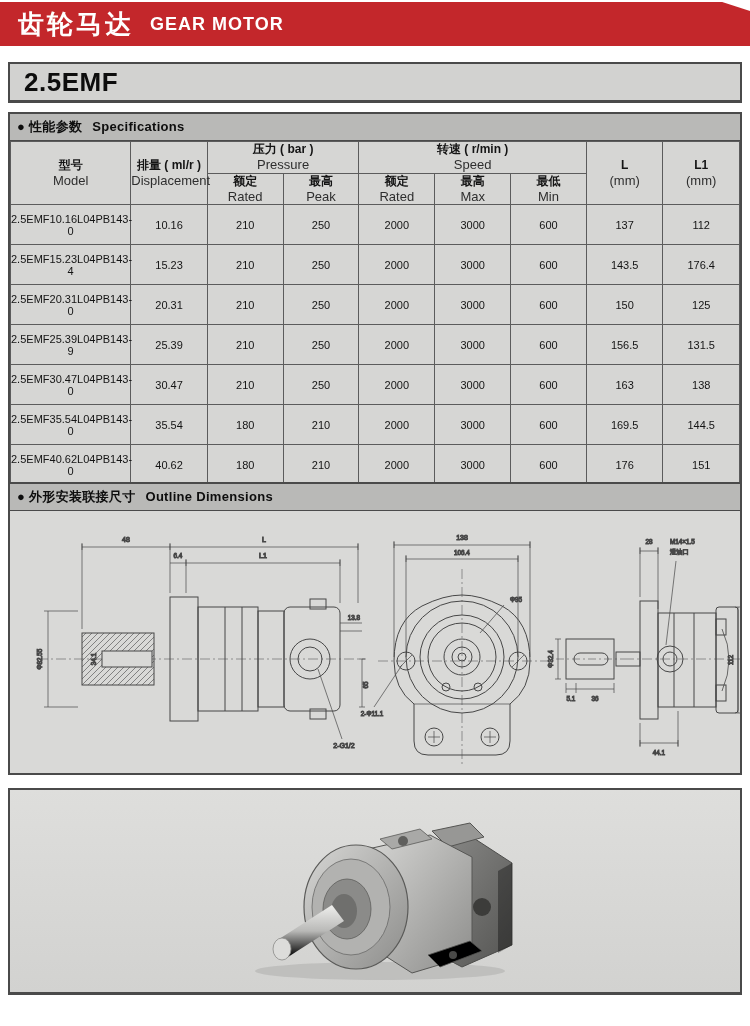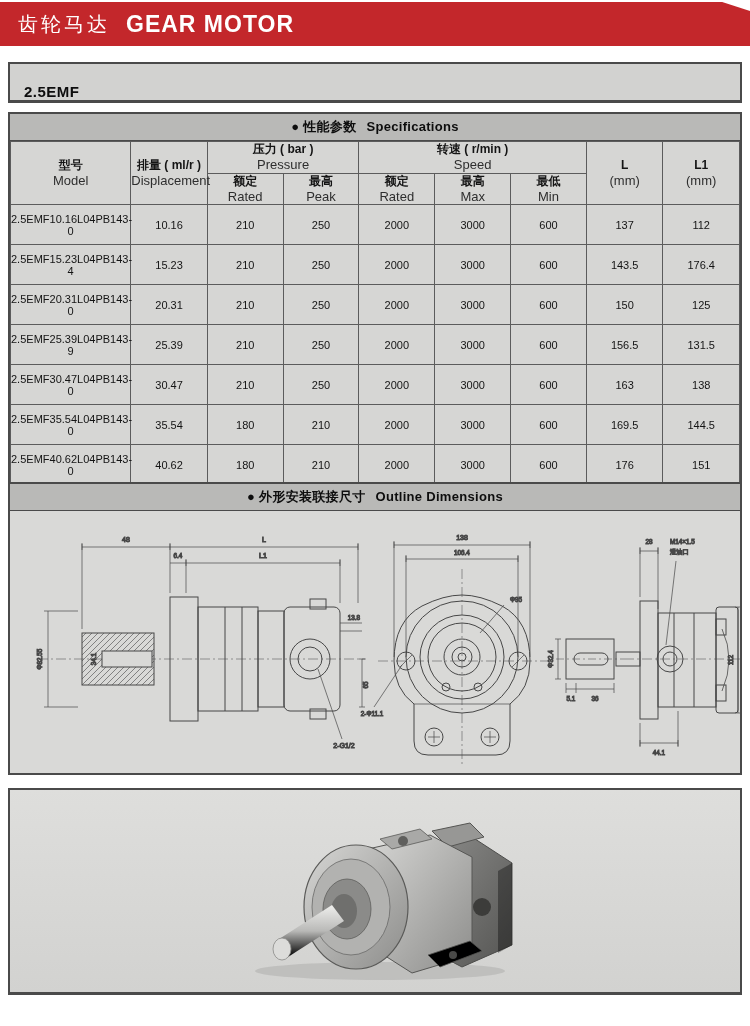--- a/index.html
+++ b/index.html
@@ -5,37 +5,37 @@
   html,body{margin:0;padding:0;}
   body{
     width:750px;height:1026px;position:relative;background:#ffffff;
     font-family:"Liberation Sans","DejaVu Sans",sans-serif;color:#1c1c1c;
   }
   
   .topbar{
     position:absolute;top:2px;left:0;right:0;height:44px;background:#c3272b;
     color:#fff;display:flex;align-items:center;padding-left:18px;box-sizing:border-box;
   }
-  .topbar .zh{font-size:20px;font-weight:normal;letter-spacing:3px;}
-  .topbar .en{font-size:23px;font-weight:bold;margin-left:16px;letter-spacing:1px;}
+  .topbar .zh{font-size:26px;font-weight:bold;letter-spacing:3px;}
+  .topbar .en{font-size:18px;font-weight:bold;margin-left:16px;letter-spacing:1px;}
   .corner-notch{
     position:absolute;top:0;right:0;width:0;height:0;
     border-top:11px solid #ffffff;border-left:34px solid transparent;
   }
   
   .series-bar{
     position:absolute;top:62px;left:8px;right:8px;height:36px;
     background:#d2d2d0;border:2px solid #4a4a4a;border-bottom-width:3px;
-    display:flex;align-items:flex-end;padding-left:14px;
-    font-size:15px;font-weight:bold;color:#0d0d0d;letter-spacing:.5px;
+    display:flex;align-items:center;padding-left:14px;
+    font-size:26px;font-weight:bold;color:#0d0d0d;letter-spacing:.5px;
   }
   
   .section{position:absolute;left:8px;right:8px;border:2px solid #4a4a4a;background:#d6d6d4;box-sizing:border-box;}
   .section-header{
-    background:#b9b9b7;border-bottom:1px solid #4a4a4a;text-align:center;
+    background:#b9b9b7;border-bottom:1px solid #4a4a4a;text-align:left;
     font-weight:bold;font-size:13px;padding:4px 7px;color:#0d0d0d;letter-spacing:.3px;
   }
   .section-header .en{margin-left:10px;}
   
   #specs{top:112px;}
   table{width:100%;border-collapse:collapse;table-layout:fixed;}
   th,td{border:1px solid #5c5c5c;text-align:center;vertical-align:middle;background:#d6d6d4;padding:0;}
   thead th{padding:0 0;}
   .h-zh{display:block;font-size:12px;font-weight:bold;color:#141414;line-height:1.25;}
   .h-en{display:block;font-size:13px;font-weight:normal;color:#2e2e2e;line-height:1.2;}

